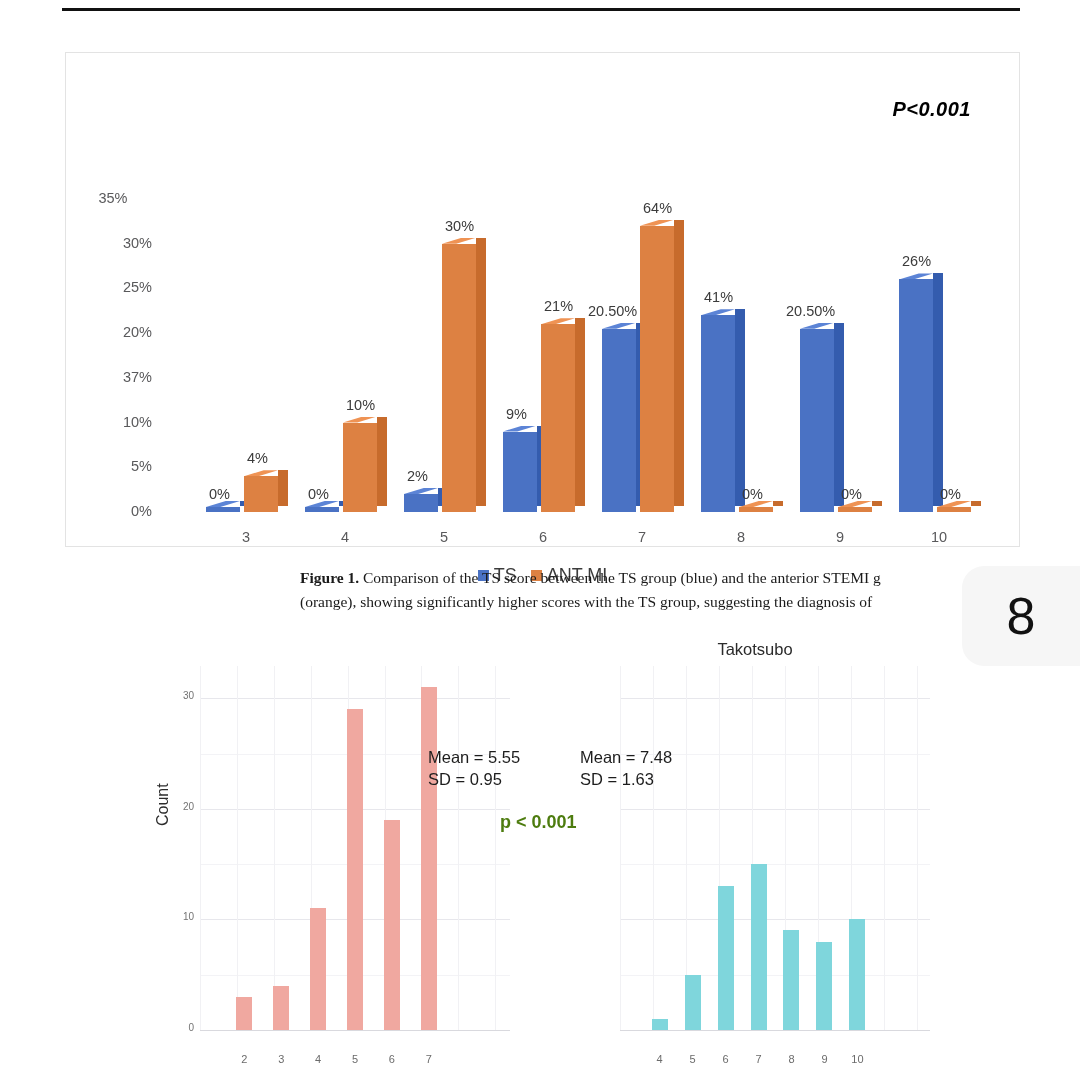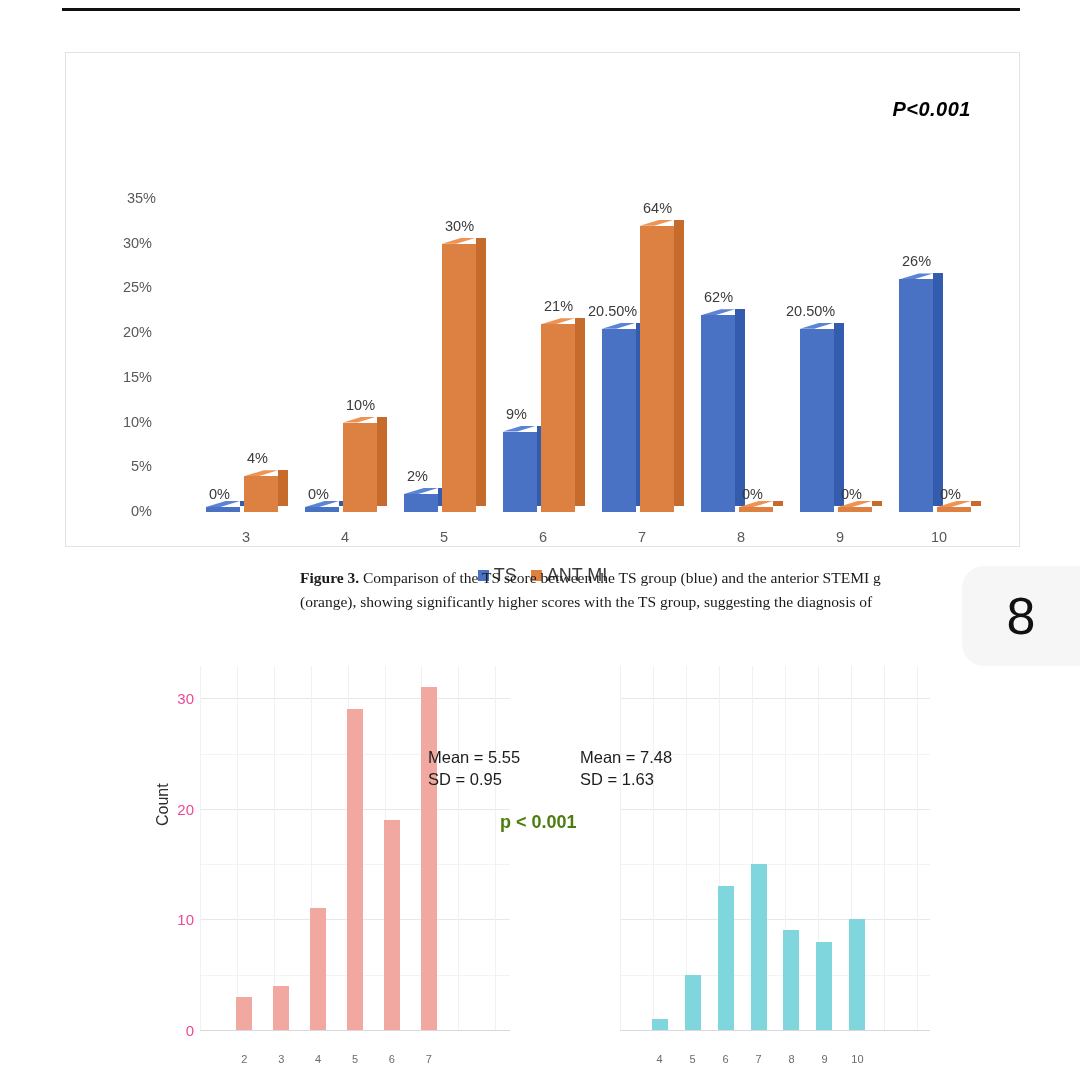--- a/index.html
+++ b/index.html
@@ -75,21 +75,21 @@
     position:absolute;top:4px;left:0;width:100%;text-align:center;
     font-size:16.5px;color:#2b2b2b;
   }
   .grid{position:absolute;left:40px;top:30px;right:0;bottom:58px;}
   .gl-h{position:absolute;left:0;right:0;height:1px;background:#ededf0;}
   .gl-v{position:absolute;top:0;bottom:0;width:1px;background:#f1f1f4;}
   .axisline{position:absolute;left:0;right:0;bottom:0;height:1px;background:#d9d9de;}
   .hbar{position:absolute;bottom:1px;}
   .ytick{
     position:absolute;right:auto;width:34px;text-align:right;
-    font-size:15px;color:#ec4899;
+    font-size:10px;color:#737373;
   }
   .xtick{
     position:absolute;width:30px;text-align:center;
     font-size:11px;color:#6b6b6b;
   }
   .countlab{
     position:absolute;left:-6px;top:190px;
     font-size:16px;color:#2b2b2b;
     transform:rotate(-90deg);transform-origin:left top;white-space:nowrap;
   }
@@ -107,25 +107,25 @@
 
   <div class="top-rule"></div>
 
   <div class="chart-box">
     <div class="pval">P&lt;0.001</div>
 
     <div class="plot" id="f3plot">
         <div class="ylab" style="left: 40px; top: 450px;">0%</div>
         <div class="ylab" style="left: 40px; top: 405.286px;">5%</div>
         <div class="ylab" style="left: 40px; top: 360.571px;">10%</div>
-        <div class="ylab" style="left: 40px; top: 315.857px;">15%</div>
+        <div class="ylab" style="left: 40px; top: 315.857px;">37%</div>
         <div class="ylab" style="left: 40px; top: 271.143px;">20%</div>
         <div class="ylab" style="left: 40px; top: 226.429px;">25%</div>
         <div class="ylab" style="left: 40px; top: 181.714px;">30%</div>
-        <div class="ylab" style="left: 44px; top: 137px;">35%</div>
+        <div class="ylab" style="left: 24px; top: 137px; text-align: center;">35%</div>
         <div class="xlab" style="left: 150px; top: 476px;">3</div>
         <div class="bar3d" style="left: 140px; top: 453px; width: 34px; height: 6px;">
           <div class="front" style="height: 5px; background: rgb(74, 114, 196);"></div>
           <div style="position: absolute; left: 0px; bottom: 5px; width: 34px; height: 6px; background: rgb(92, 132, 214); clip-path: polygon(0px 100%, 58% 0px, 100% 0px, 42% 100%);"></div>
           <div style="position: absolute; left: 34px; bottom: 6px; width: 10px; height: 5px; background: rgb(52, 92, 174);"></div>
         </div>
         <div class="dlabel" style="left: 143px; top: 433px;">0%</div>
         <div class="bar3d" style="left: 178px; top: 417.229px; width: 34px; height: 41.7714px;">
           <div class="front" style="height: 35.7714px; background: rgb(221, 129, 66);"></div>
           <div style="position: absolute; left: 0px; bottom: 35.7714px; width: 34px; height: 6px; background: rgb(239, 147, 84); clip-path: polygon(0px 100%, 58% 0px, 100% 0px, 42% 100%);"></div>
@@ -183,21 +183,21 @@
           <div style="position: absolute; left: 0px; bottom: 286.171px; width: 34px; height: 6px; background: rgb(239, 147, 84); clip-path: polygon(0px 100%, 58% 0px, 100% 0px, 42% 100%);"></div>
           <div style="position: absolute; left: 34px; bottom: 6px; width: 10px; height: 286.171px; background: rgb(199, 107, 44);"></div>
         </div>
         <div class="dlabel" style="left: 577px; top: 146.829px;">64%</div>
         <div class="xlab" style="left: 645px; top: 476px;">8</div>
         <div class="bar3d" style="left: 635px; top: 256.257px; width: 34px; height: 202.743px;">
           <div class="front" style="height: 196.743px; background: rgb(74, 114, 196);"></div>
           <div style="position: absolute; left: 0px; bottom: 196.743px; width: 34px; height: 6px; background: rgb(92, 132, 214); clip-path: polygon(0px 100%, 58% 0px, 100% 0px, 42% 100%);"></div>
           <div style="position: absolute; left: 34px; bottom: 6px; width: 10px; height: 196.743px; background: rgb(52, 92, 174);"></div>
         </div>
-        <div class="dlabel" style="left: 638px; top: 236.257px;">62%</div>
+        <div class="dlabel" style="left: 638px; top: 236.257px;">41%</div>
         <div class="bar3d" style="left: 673px; top: 453px; width: 34px; height: 6px;">
           <div class="front" style="height: 5px; background: rgb(221, 129, 66);"></div>
           <div style="position: absolute; left: 0px; bottom: 5px; width: 34px; height: 6px; background: rgb(239, 147, 84); clip-path: polygon(0px 100%, 58% 0px, 100% 0px, 42% 100%);"></div>
           <div style="position: absolute; left: 34px; bottom: 6px; width: 10px; height: 5px; background: rgb(199, 107, 44);"></div>
         </div>
         <div class="dlabel" style="left: 676px; top: 433px;">0%</div>
         <div class="xlab" style="left: 744px; top: 476px;">9</div>
         <div class="bar3d" style="left: 734px; top: 269.671px; width: 34px; height: 189.329px;">
           <div class="front" style="height: 183.329px; background: rgb(74, 114, 196);"></div>
           <div style="position: absolute; left: 0px; bottom: 183.329px; width: 34px; height: 6px; background: rgb(92, 132, 214); clip-path: polygon(0px 100%, 58% 0px, 100% 0px, 42% 100%);"></div>
@@ -231,21 +231,21 @@
         <span>TS</span>
       </div>
       <div class="item">
         <span class="swatch" style="background:#DD8142"></span>
         <span>ANT MI</span>
       </div>
     </div>
   </div>
 
   <div class="caption">
-    <b>Figure 3.</b>
+    <b>Figure 1.</b>
     <span>Comparison of the TS score between the TS group (blue) and the anterior STEMI g</span><br>
     <span>(orange), showing significantly higher scores with the TS group, suggesting the diagnosis of</span>
   </div>
 
   <div class="pagebadge">
     <span>8</span>
   </div>
 
   <div class="hist-wrap">
 
@@ -282,20 +282,21 @@
           <div class="hbar" style="left: 220.81px; width: 16px; height: 342.879px; background: rgb(240, 168, 160);"></div>
           <div class="xtick" style="left: 213.81px; top: 387px;">7</div>
           <div class="ytick" style="left: -40px; top: 356px;">0</div>
           <div class="ytick" style="left: -40px; top: 245.394px;">10</div>
           <div class="ytick" style="left: -40px; top: 134.788px;">20</div>
           <div class="ytick" style="left: -40px; top: 24.1818px;">30</div>
         </div>
     </div>
 
     <div class="panel right">
+      <div class="panel-title">Takotsubo</div>
       <div class="grid" id="g-tako">
           <div class="gl-h" style="bottom: 0px; background: rgb(231, 231, 236);"></div>
           <div class="gl-h" style="bottom: 55.303px; background: rgb(243, 243, 246);"></div>
           <div class="gl-h" style="bottom: 110.606px; background: rgb(231, 231, 236);"></div>
           <div class="gl-h" style="bottom: 165.909px; background: rgb(243, 243, 246);"></div>
           <div class="gl-h" style="bottom: 221.212px; background: rgb(231, 231, 236);"></div>
           <div class="gl-h" style="bottom: 276.515px; background: rgb(243, 243, 246);"></div>
           <div class="gl-h" style="bottom: 331.818px; background: rgb(231, 231, 236);"></div>
           <div class="gl-v" style="left: 0px;"></div>
           <div class="gl-v" style="left: 32.9787px;"></div>

